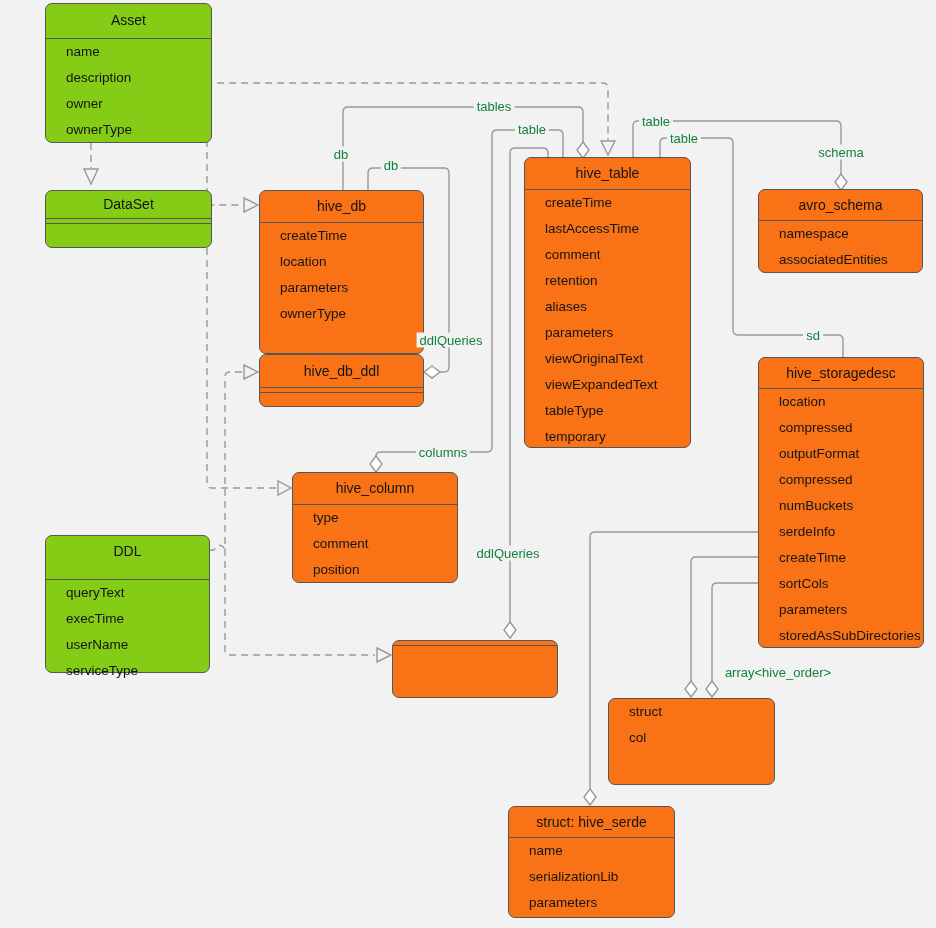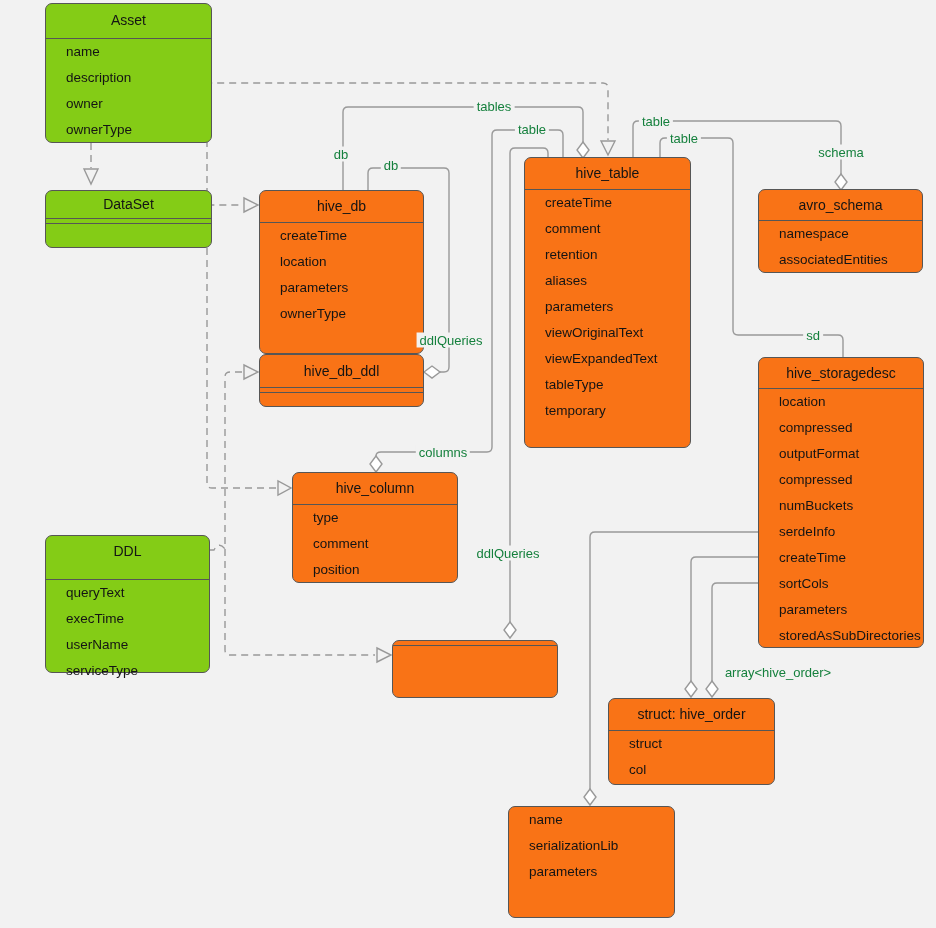--- a/index.html
+++ b/index.html
@@ -101,20 +101,21 @@
   <div class="box" style="left:292px;top:472px;width:166px;height:111px">
     <div class="title" style="height:32px;line-height:31px">hive_column</div>
     <div class="row">type</div>
     <div class="row">comment</div>
     <div class="row">position</div>
   </div>
 
   <div class="box" style="left:524px;top:157px;width:167px;height:291px">
     <div class="title" style="height:32px;line-height:31px">hive_table</div>
     <div class="row">createTime</div>
+    <div class="row">lastAccessTime</div>
     <div class="row">comment</div>
     <div class="row">retention</div>
     <div class="row">aliases</div>
     <div class="row">parameters</div>
     <div class="row">viewOriginalText</div>
     <div class="row">viewExpandedText</div>
     <div class="row">tableType</div>
     <div class="row">temporary</div>
   </div>
 
@@ -136,26 +137,26 @@
     <div class="row">sortCols</div>
     <div class="row">parameters</div>
     <div class="row">storedAsSubDirectories</div>
   </div>
 
   <div class="box" style="left:392px;top:640px;width:166px;height:58px">
     <div class="gapstrip"></div>
   </div>
 
   <div class="box" style="left:608px;top:698px;width:167px;height:87px">
-    <div class="title" style="height:32px;line-height:31px">struct: hive_order</div>
     <div class="row">struct</div>
     <div class="row">col</div>
   </div>
 
   <div class="box" style="left:508px;top:806px;width:167px;height:112px">
+    <div class="title" style="height:31px;line-height:30px">struct: hive_serde</div>
     <div class="row">name</div>
     <div class="row">serializationLib</div>
     <div class="row">parameters</div>
   </div>
 
   <span class="elabel" style="left:341px;top:154px">db</span>
   <span class="elabel" style="left:494px;top:106px">tables</span>
   <span class="elabel" style="left:391px;top:165px">db</span>
   <span class="elabel" style="left:451px;top:340px">ddlQueries</span>
   <span class="elabel" style="left:532px;top:129px">table</span>

